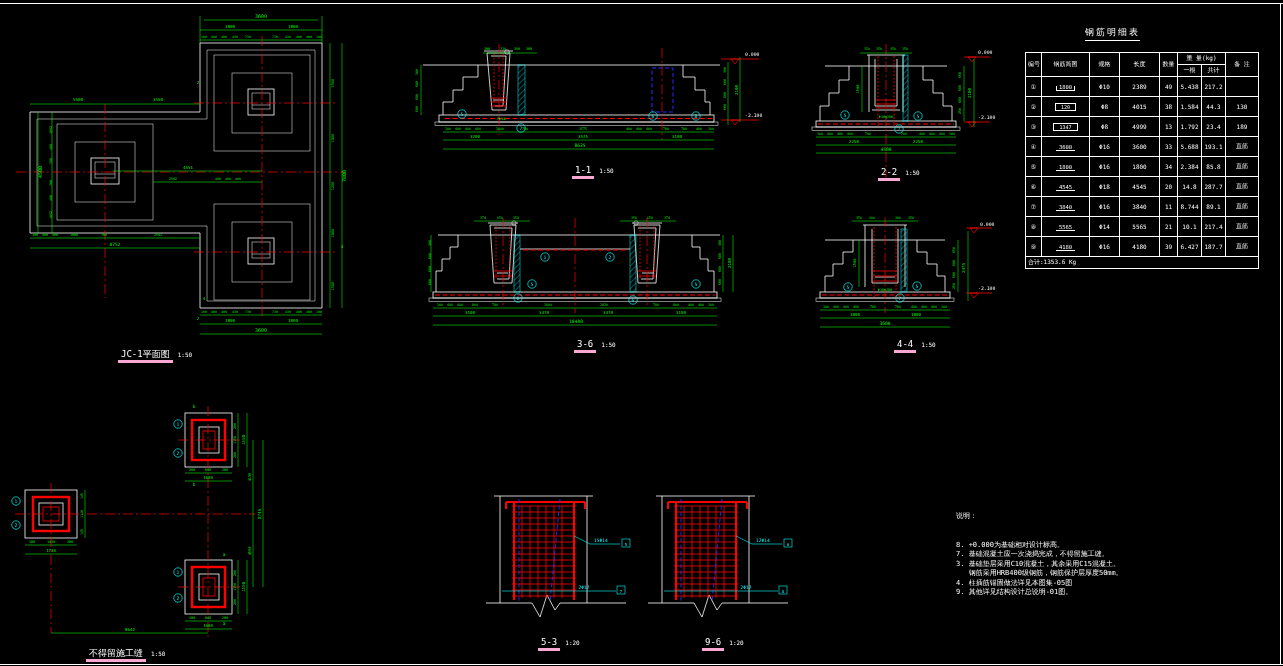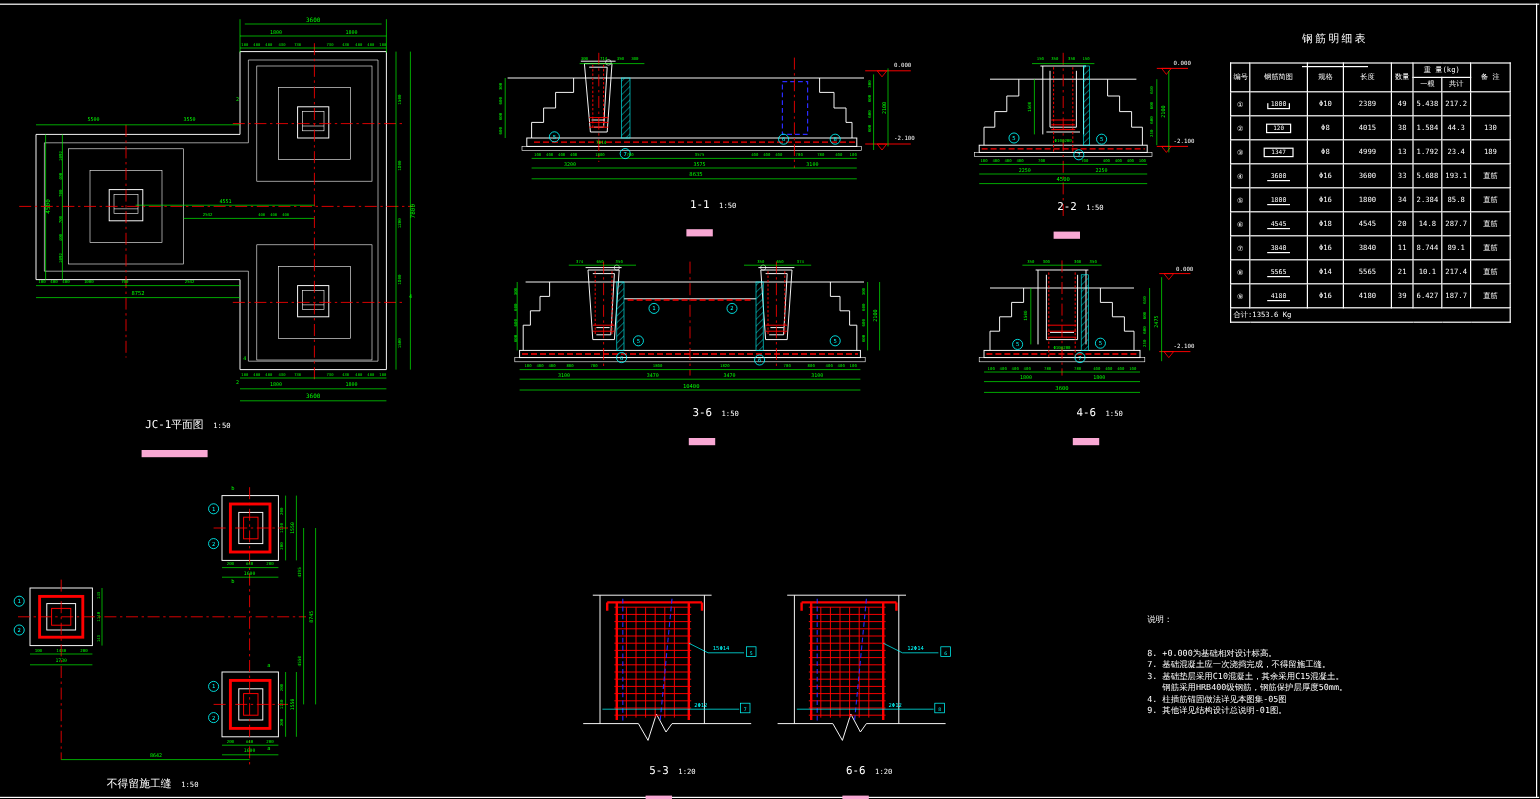--- a/index.html
+++ b/index.html
@@ -18,25 +18,25 @@
   .gl{stroke:#00ff00;stroke-width:.55;fill:none}
   .bl{stroke:#2a2aff;stroke-width:1;fill:none;stroke-dasharray:4 2.5}
   .cy{stroke:#00ffff;stroke-width:.6;fill:none}
   .tri{stroke:#ff0000;stroke-width:.7;fill:none}
   .balloon{fill:none;stroke:#00ffff;stroke-width:.7}
   .lbl{font-family:"DejaVu Sans Mono",monospace;font-size:4.2px;fill:#00ff00;text-anchor:middle}
   .lbl.w{fill:#ffffff;font-size:4.8px}
   .lbl.c{fill:#00ffff;font-size:4.6px}
   
   .fig{position:absolute;color:#fff;white-space:nowrap;}
-  .fig .t{font-size:9px;border-bottom:6px solid #f9a8d4;padding:0 3px 15px 3px;}
+  .fig .t{font-size:9px;border-bottom:3px solid #f9a8d4;padding:0 3px 1px 3px;}
   .fig .s{font-size:6px;margin-left:5px;}
   
   #table-title{position:absolute;left:1085px;top:26px;color:#fff;font-size:9px;
-               letter-spacing:2px;border-bottom:1px solid #fff;padding-bottom:16px;}
+               letter-spacing:2px;border-bottom:1px solid #fff;padding-bottom:1px;}
   #rebar-table{position:absolute;left:1025px;top:52px;width:233px;border-collapse:collapse;
                table-layout:fixed;color:#fff;font-size:6px;}
   #rebar-table th,#rebar-table td{border:1px solid #fff;padding:0 2px;font-weight:normal;
                text-align:center;overflow:hidden;white-space:nowrap;}
   #rebar-table thead th{height:11px;}
   #rebar-table tbody td{height:19px;}
   #rebar-table tfoot td{height:11px;text-align:left;}
   .sk{display:inline-block;color:#fff;position:relative;padding:0 3px;font-size:5.5px;}
   .sk-bar{border-bottom:1px solid #fff;}
   .sk-hook{border-bottom:1px solid #fff;}
@@ -440,21 +440,21 @@
         <text x="143" y="37" class="lbl g" transform="rotate(-90 143 37)" style="font-size: 3.4px;">650</text>
         <text x="143" y="50" class="lbl g" transform="rotate(-90 143 50)" style="font-size: 3.4px;">600</text>
         <text x="143" y="62" class="lbl g" transform="rotate(-90 143 62)" style="font-size: 3.4px;">600</text>
         <text x="143" y="73" class="lbl g" transform="rotate(-90 143 73)" style="font-size: 3.4px;">250</text>
         <text x="153" y="55" class="lbl g" transform="rotate(-90 153 55)">2475</text>
         <text x="168" y="13" class="lbl w" style="text-anchor: start;">0.000</text>
         <text x="166" y="77" class="lbl w" style="text-anchor: start;">-2.100</text>
       </g>
   </svg>
   <div class="fig" style="left:894px;top:332px;">
-    <span class="t">4-6</span><span class="s">1:50</span>
+    <span class="t">4-4</span><span class="s">1:50</span>
   </div>
 
   <svg id="svg-rp" style="left:2px;top:398px" width="285" height="268" viewBox="0 0 285 268">
     <g>
       <rect class="wl" x="183" y="15" width="47" height="54"></rect>
       <rect class="wl" x="197" y="29" width="20" height="26"></rect>
       <rect class="wl" x="23" y="92" width="52" height="48"></rect>
       <rect class="wl" x="37" y="105" width="24" height="22"></rect>
       <rect class="wl" x="183" y="162" width="47" height="54"></rect>
       <rect class="wl" x="197" y="176" width="20" height="26"></rect>
@@ -572,21 +572,21 @@
       <rect class="cy" x="131" y="100" width="8" height="8"></rect>
     </g>
     <g>
         <text x="108" y="56" class="lbl c" style="text-anchor: start;">12Φ14</text>
         <text x="98" y="103" class="lbl c">2Φ12</text>
         <text x="140" y="59.5" class="lbl c" style="font-size: 4px;">6</text>
         <text x="135" y="106.5" class="lbl c" style="font-size: 4px;">8</text>
       </g>
   </svg>
   <div class="fig" style="left:702px;top:630px;">
-    <span class="t">6-6</span><span class="s">1:20</span>
+    <span class="t">9-6</span><span class="s">1:20</span>
   </div>
 
   <div id="table-title">钢筋明细表</div>
   <table id="rebar-table">
     <colgroup>
       <col style="width:16px">
         <col style="width:48px">
         <col style="width:30px">
         <col style="width:40px">
       <col style="width:18px">

